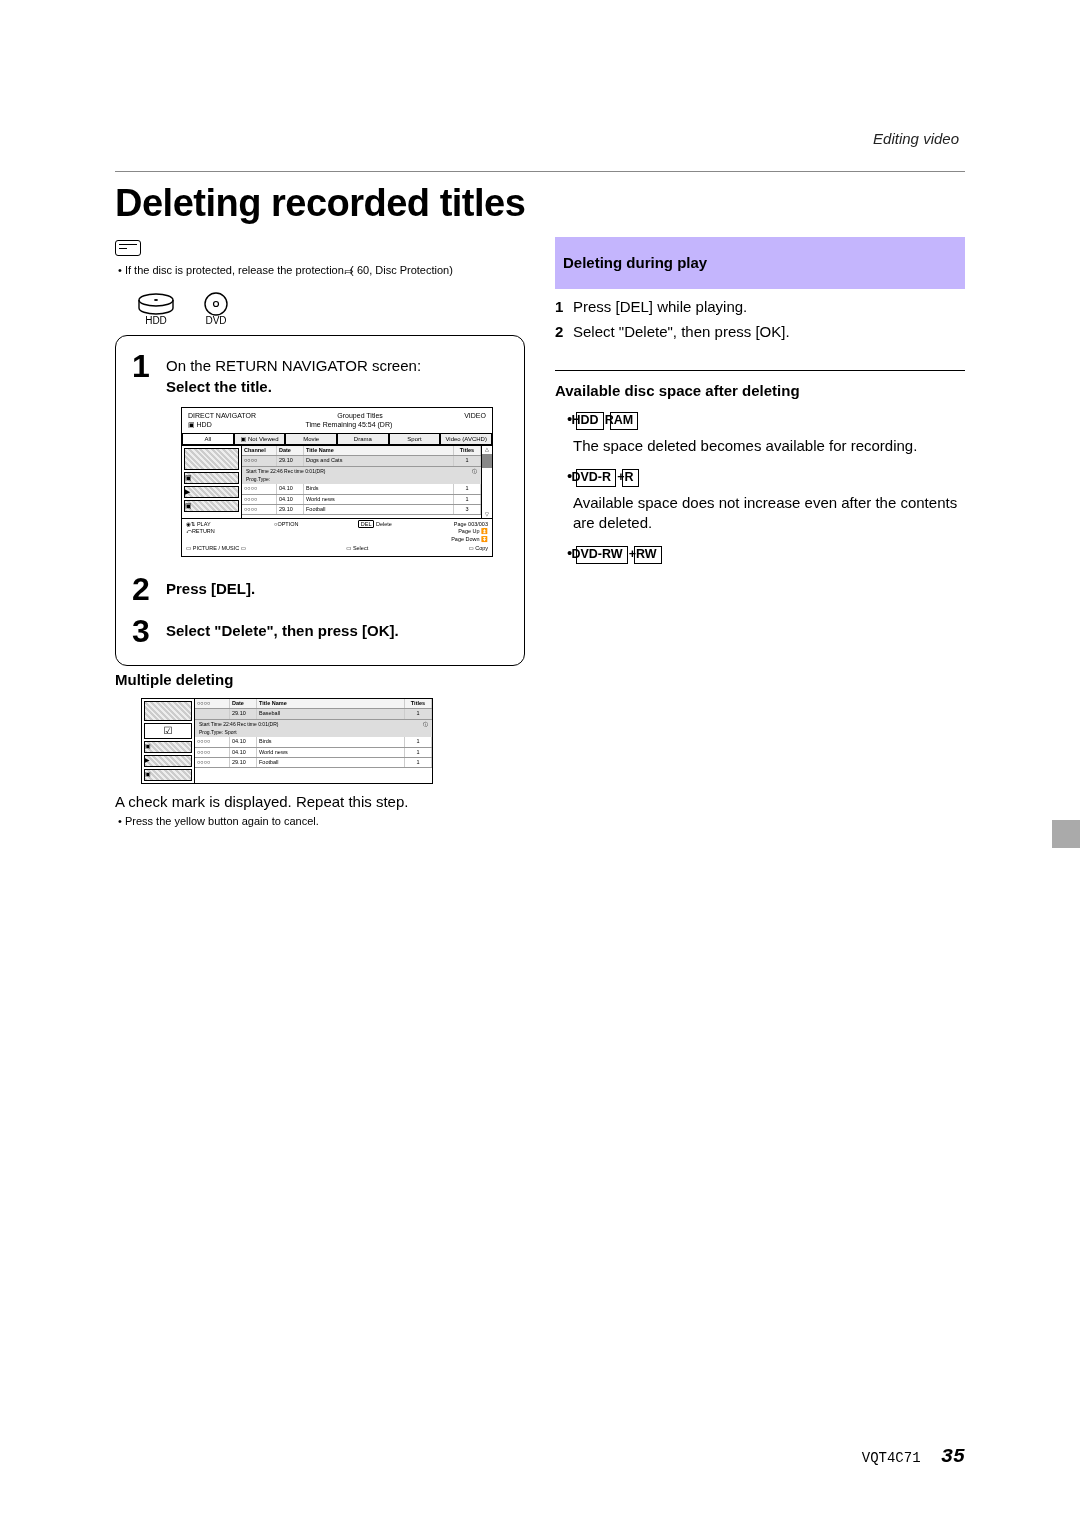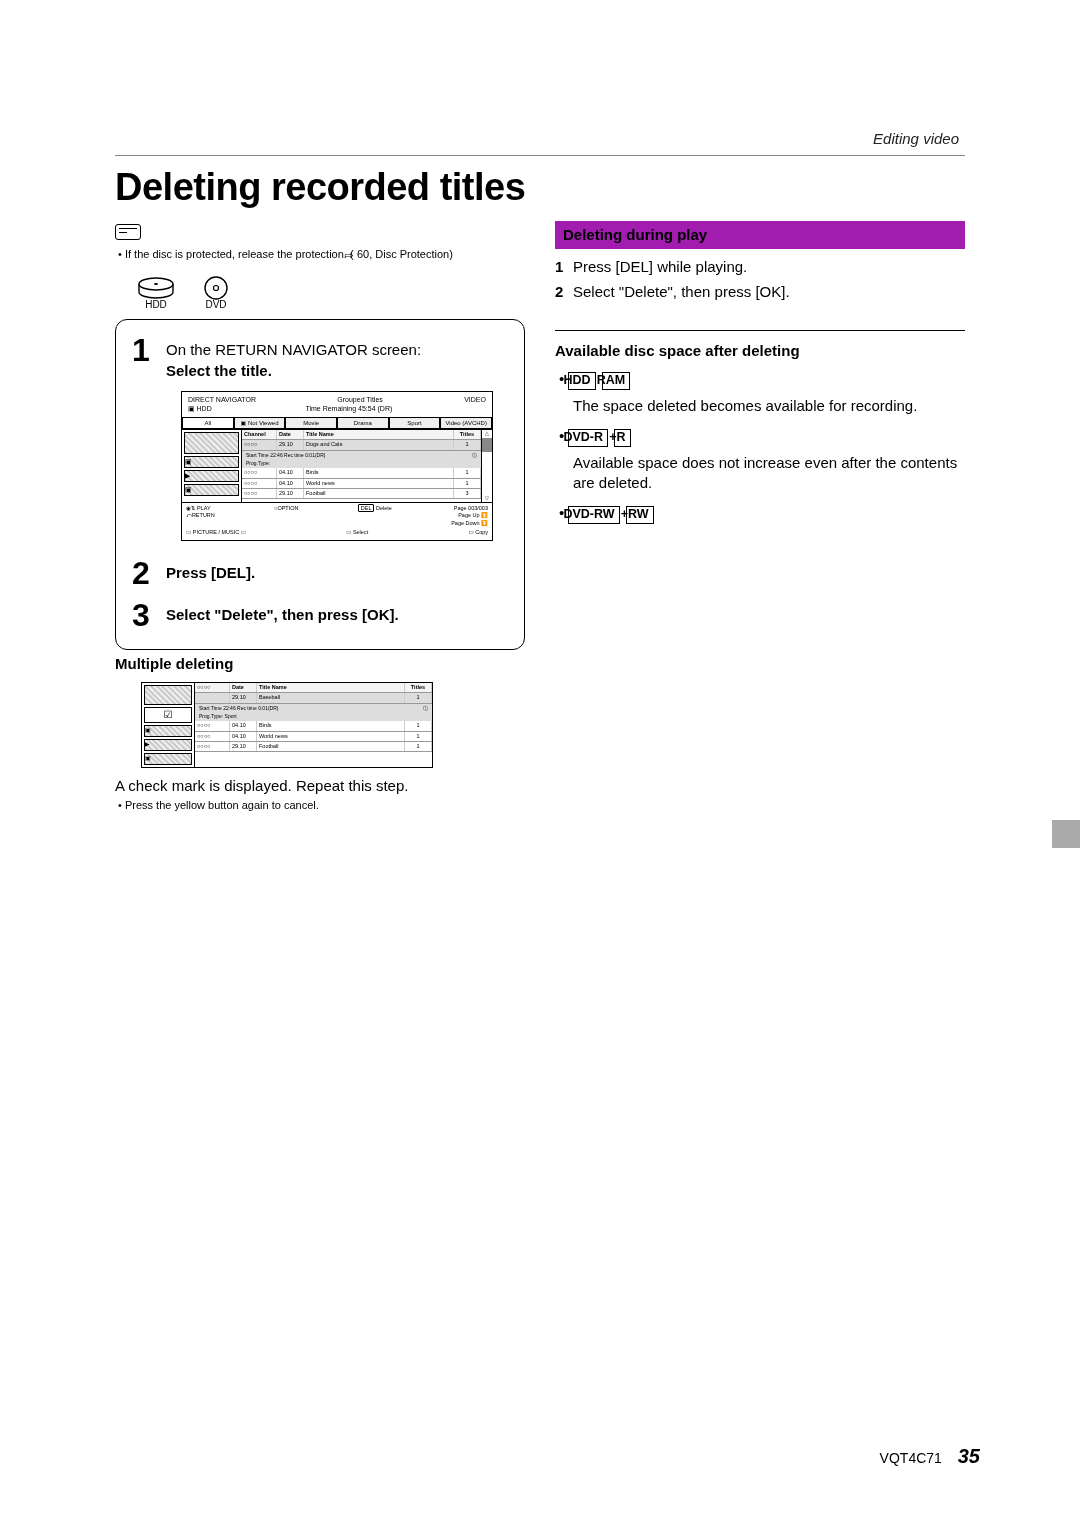--- a/index.html
+++ b/index.html
@@ -15,21 +15,21 @@
   .page {
     padding: 130px 115px 40px 115px;
     display: flex;
     flex-direction: column;
   }
   .breadcrumb {
     text-align: right;
     font-style: italic;
     font-size: 15px;
     color: #222;
-    margin-bottom: 8px;
+    margin-bottom: 24px;
     padding-right: 6px;
   }
   .rule {
     border-top: 1px solid #888;
     margin-bottom: 10px;
   }
   h1 {
     font-size: 38px;
     font-weight: 900;
     margin: 0 0 12px 0;
@@ -183,23 +183,23 @@
   .nav-foot-row { display:flex; justify-content:space-between; width:100%; }
   .nav-btn { border:0.5px solid #000; padding:0 2px; border-radius:1px; }
   .mini-mock {
     border: 1px solid #000;
     width: 290px;
     margin: 8px 0 8px 26px;
     font-size: 6px;
   }
   .mini-body { display:flex; min-height: 55px; }
   .section-head {
-    background: #a21caf;
+    background: #c4b5fd;
     font-weight: bold;
-    padding: 4px 8px;
+    padding: 16px 8px;
     font-size: 15px;
     margin-bottom: 8px;
   }
   .substep {
     display: flex;
     margin-bottom: 4px;
   }
   .substep-num {
     font-weight: bold;
     width: 18px;
@@ -211,30 +211,31 @@
   .boxed {
     border: 1px solid #000;
     padding: 0 4px;
     font-size: 12.5px;
     font-weight: bold;
     display: inline-block;
     line-height: 1.25;
     margin-right: 2px;
   }
   .disc-bullet {
-    margin: 6px 0 6px 4px;
+    margin: 6px 0 6px 12px;
     padding-left: 10px;
     text-indent: -10px;
   }
   .disc-text { margin: 2px 0 10px 18px; }
   .footer {
     position: absolute;
     bottom: 58px;
-    right: 100px;
+    right: 115px;
     font-size: 14px;
+    font-family: Liberation Mono, monospace;
   }
   .footer .pg {
     font-size: 20px;
     font-style: italic;
     font-weight: bold;
     margin-left: 12px;
   }
   .tab-mark {
     position: absolute;
     right: 0;

